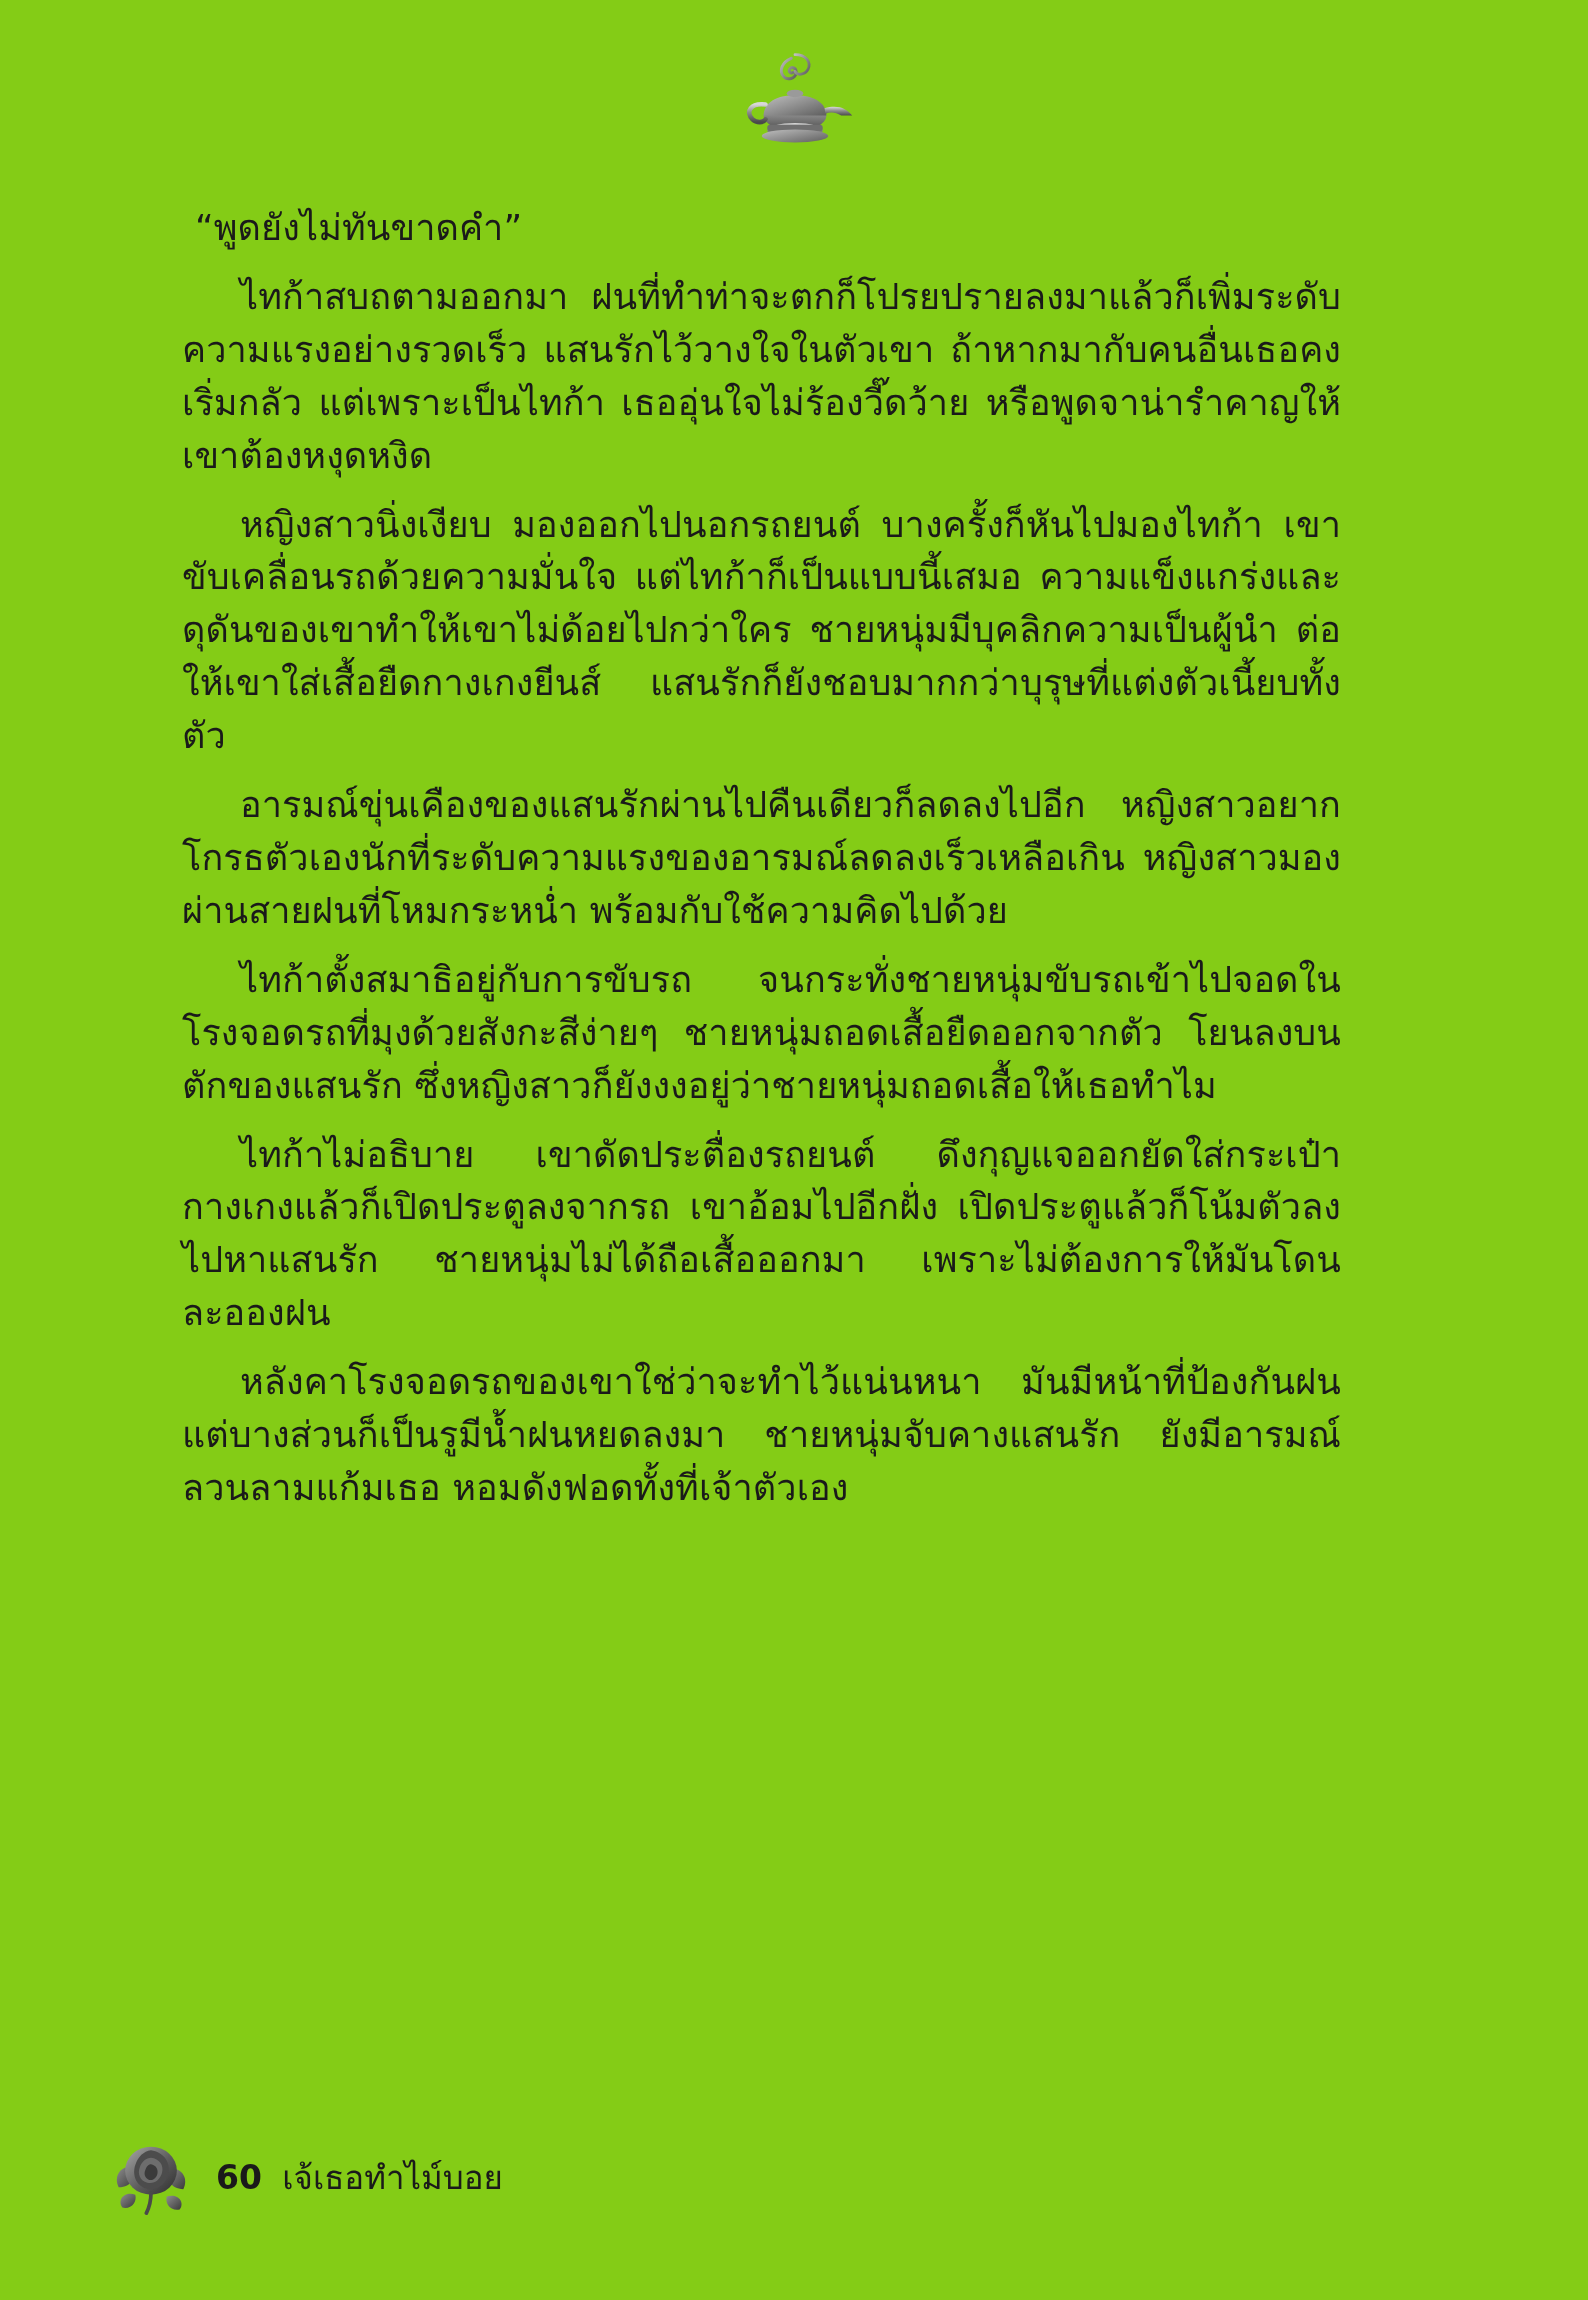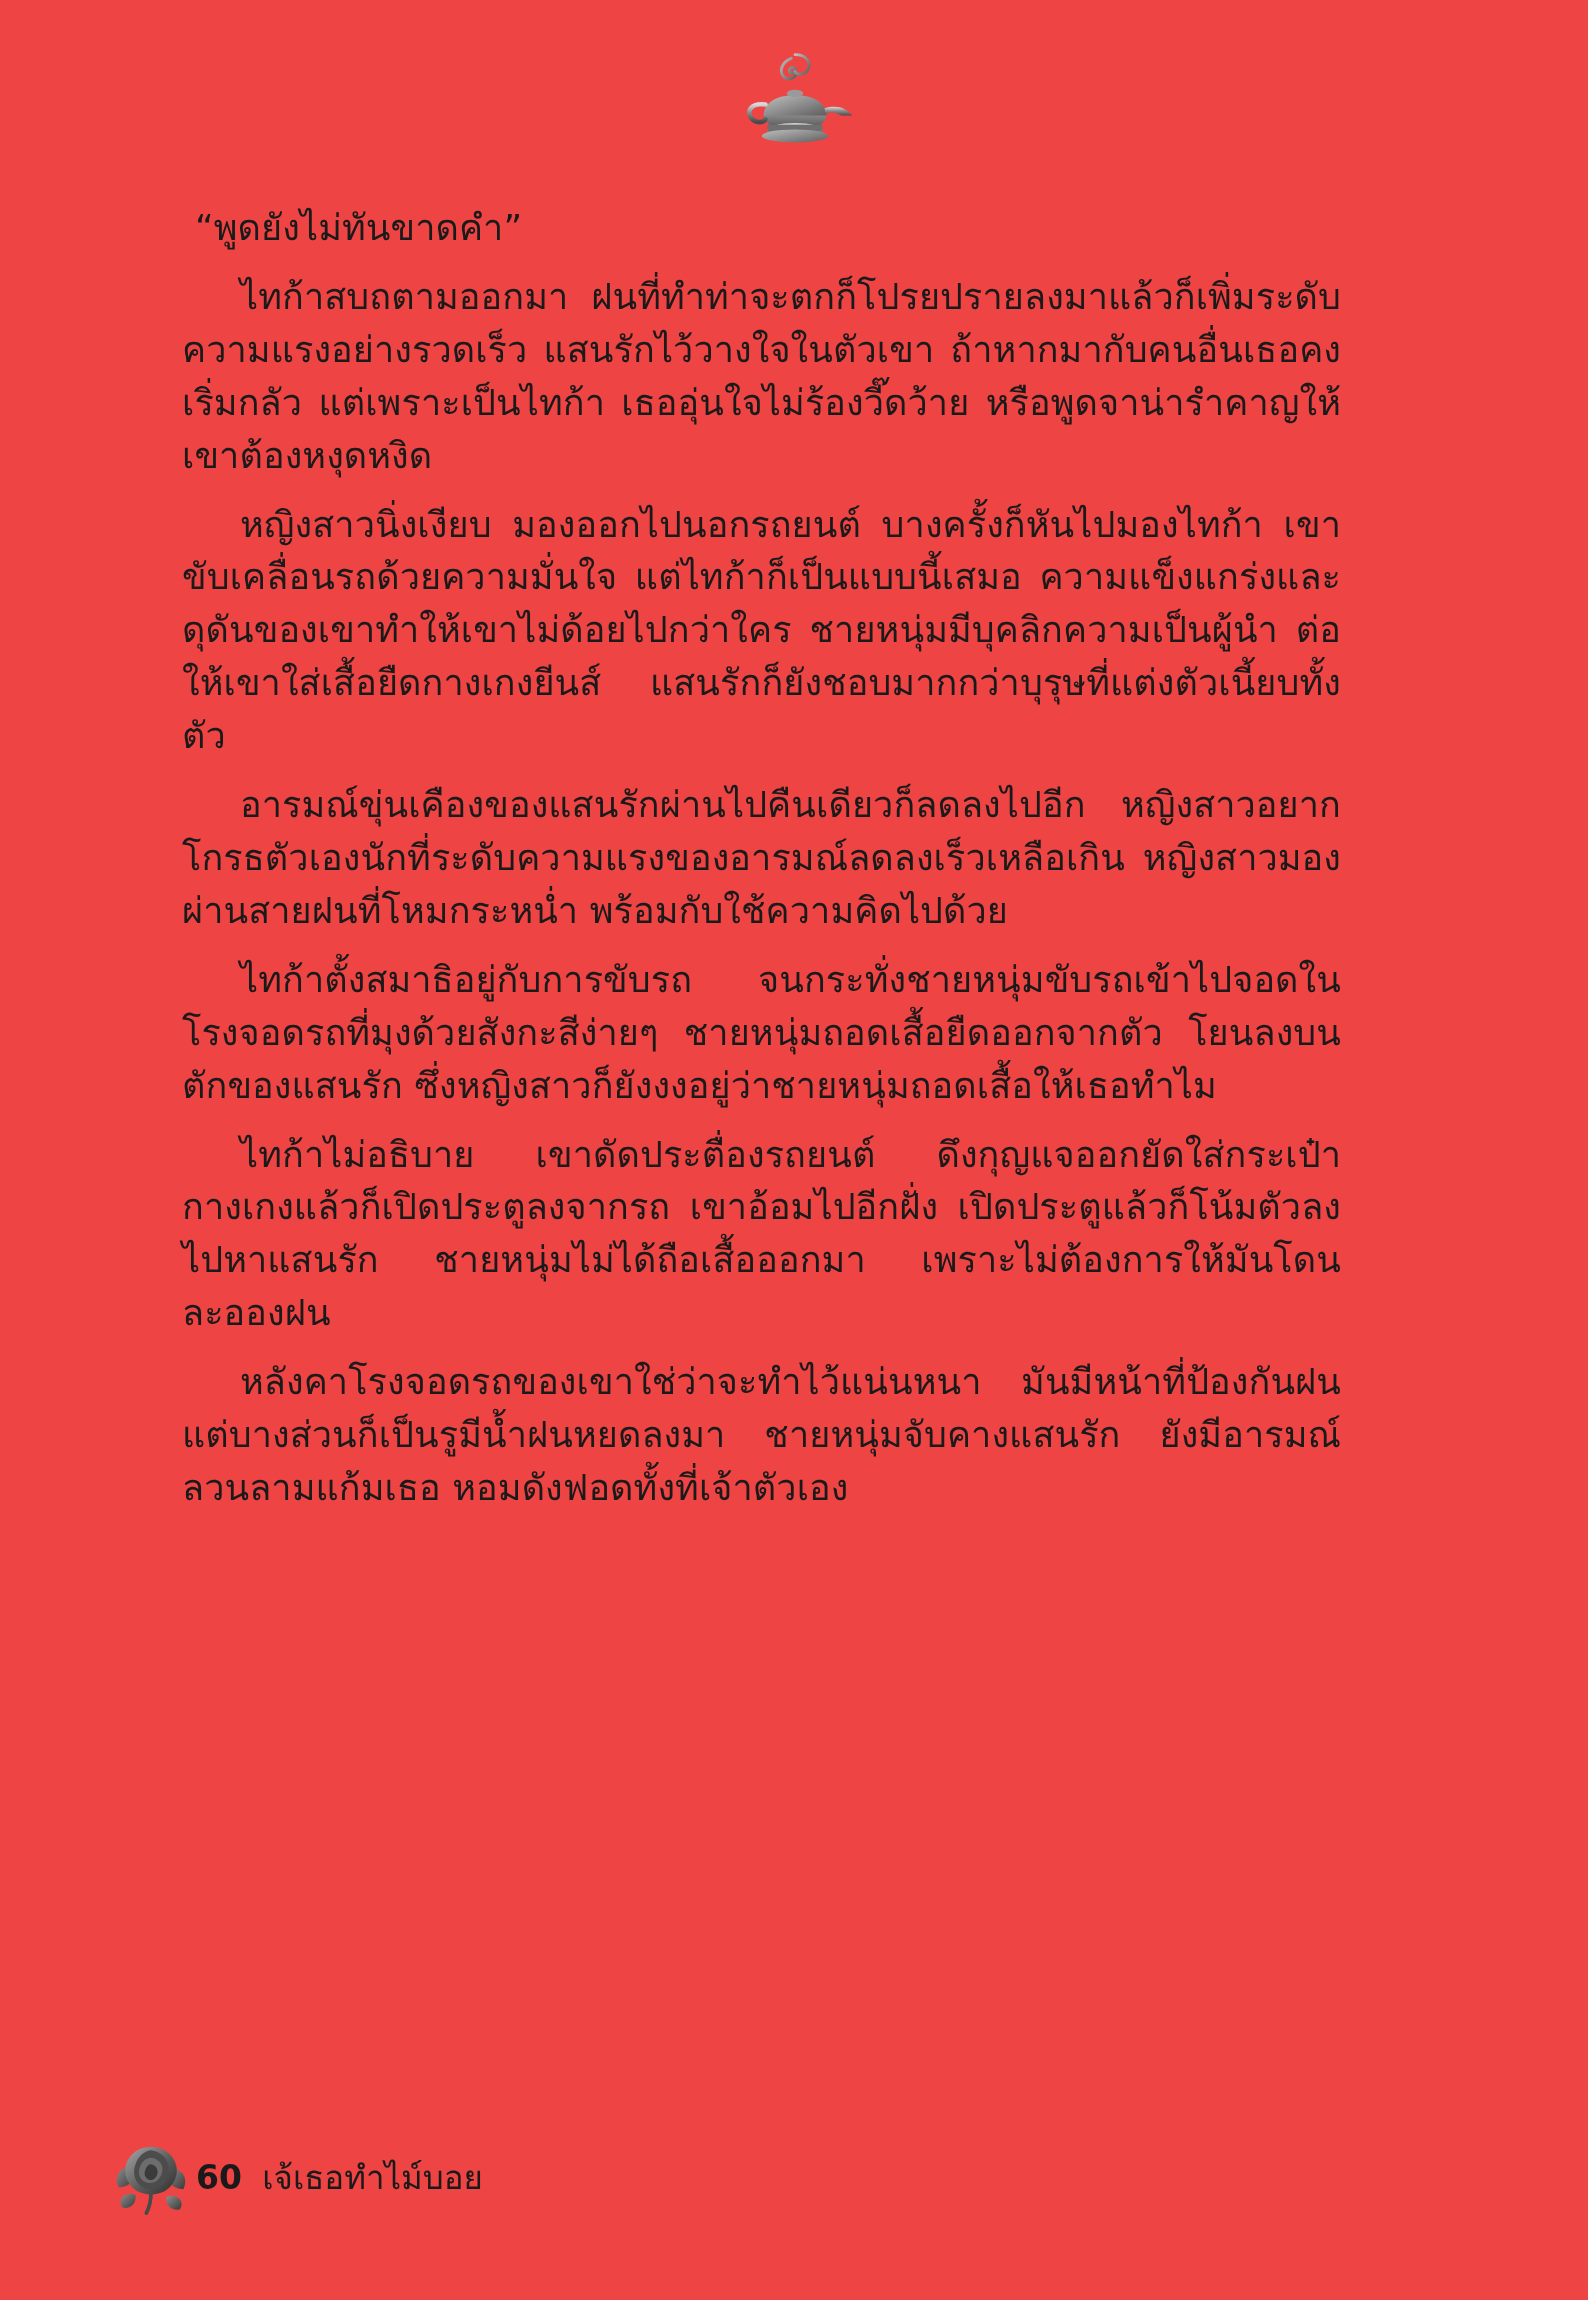--- a/index.html
+++ b/index.html
@@ -7,21 +7,21 @@
     padding: 0;
     background: #ffffff;
   }
   body {
     font-family: "DejaVu Sans", sans-serif;
   }
   .page {
     position: relative;
     width: 1589px;
     height: 2300px;
-    background: #ef4444;
+    background: #84cc16;
     overflow: hidden;
     box-sizing: border-box;
   }
 
   
   .header-ornament {
     position: absolute;
     top: 48px;
     left: 0;
     right: 0;
@@ -61,21 +61,21 @@
     margin-top: 16px;
   }
 
   
   .footer {
     position: absolute;
     left: 111px;
     bottom: 85px;
     display: flex;
     align-items: flex-end;
-    gap: 5px;
+    gap: 25px;
   }
   .footer-rose {
     width: 80px;
     height: 85px;
     flex: none;
   }
   .footer-text {
     display: flex;
     align-items: baseline;
     gap: 20.4px;

